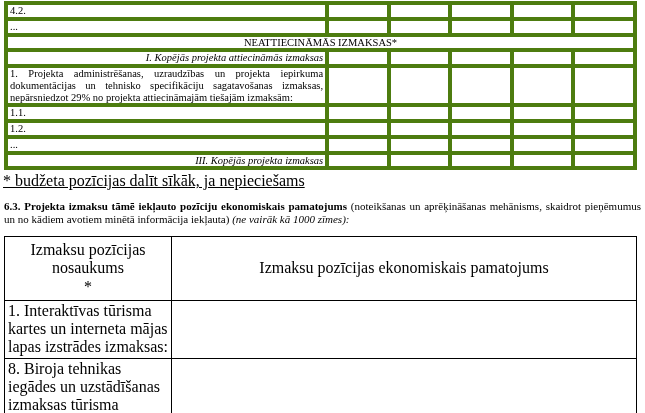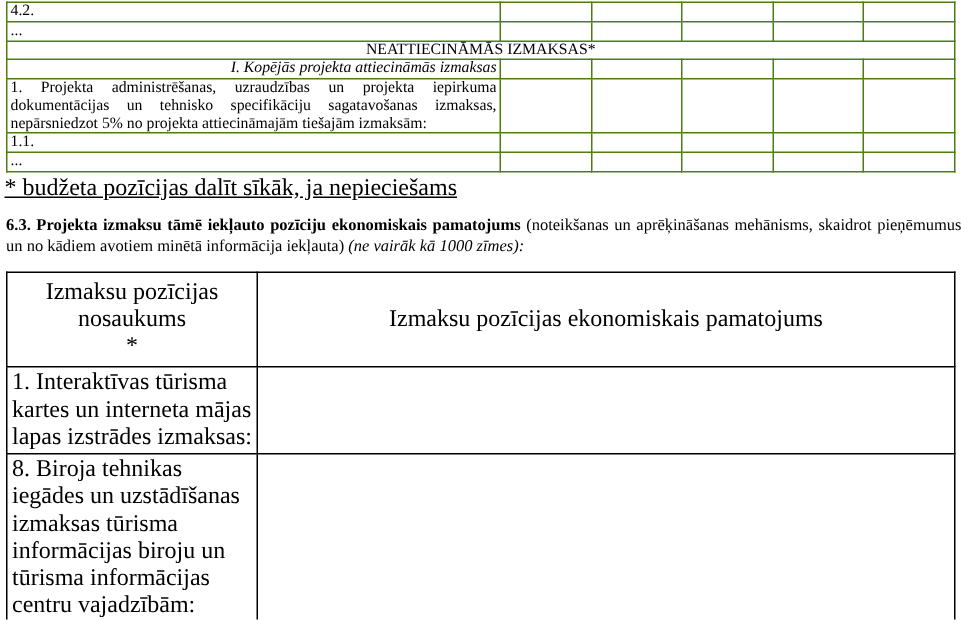--- a/index.html
+++ b/index.html
@@ -26,21 +26,21 @@
     table-layout: fixed;
   }
   
   .tbl-top {
     margin-left: 4px;
     margin-top: 1px;
     width: 633px;
     font-size: 10.5px;
   }
   .tbl-top td {
-    border: 1px solid #4d7c0f;
+    border: 4px solid #4d7c0f;
     padding: 0px 2px;
     vertical-align: top;
     line-height: 1.12;
     height: 11px;
   }
   .tbl-top td.c-label { width: 310px; }
   .tbl-top td.c-n { width: 53px; }
 
   .lbl-left { text-align: left; }
   .lbl-center { text-align: center; }
@@ -125,48 +125,64 @@
       <tr>
         <td class="c-label lbl-right ital">I. Kopējās projekta attiecināmās izmaksas</td>
         <td class="c-n"></td>
         <td class="c-n"></td>
         <td class="c-n"></td>
         <td class="c-n"></td>
         <td class="c-n"></td>
       </tr>
 
       <tr>
-        <td class="c-label just rowtall">1. Projekta administrēšanas, uzraudzības un projekta iepirkuma dokumentācijas un tehnisko specifikāciju sagatavošanas izmaksas, nepārsniedzot 5% no projekta attiecināmajām tiešajām izmaksām:</td>
+        <td class="c-label just rowtall">1. Projekta administrēšanas, uzraudzības un projekta iepirkuma dokumentācijas un tehnisko specifikāciju sagatavošanas izmaksas, nepārsniedzot 29% no projekta attiecināmajām tiešajām izmaksām:</td>
         <td class="c-n"></td>
         <td class="c-n"></td>
         <td class="c-n"></td>
         <td class="c-n"></td>
         <td class="c-n"></td>
       </tr>
 
       <tr>
         <td class="c-label lbl-left">1.1.</td>
         <td class="c-n"></td>
         <td class="c-n"></td>
         <td class="c-n"></td>
         <td class="c-n"></td>
         <td class="c-n"></td>
       </tr>
 
+      <tr>
+        <td class="c-label lbl-left">1.2.</td>
+        <td class="c-n"></td>
+        <td class="c-n"></td>
+        <td class="c-n"></td>
+        <td class="c-n"></td>
+        <td class="c-n"></td>
+      </tr>
 
       <tr>
         <td class="c-label lbl-left">...</td>
         <td class="c-n"></td>
         <td class="c-n"></td>
         <td class="c-n"></td>
         <td class="c-n"></td>
         <td class="c-n"></td>
       </tr>
 
 
+      <tr>
+        <td class="c-label lbl-right ital">III. Kopējās projekta izmaksas</td>
+        <td class="c-n"></td>
+        <td class="c-n"></td>
+        <td class="c-n"></td>
+        <td class="c-n"></td>
+        <td class="c-n"></td>
+      </tr>
 
     </tbody>
   </table>
 
   <div class="note">* budžeta pozīcijas dalīt sīkāk, ja nepieciešams</div>
 
   <div class="sect">
     <b>6.3.</b>
     <b>Projekta izmaksu tāmē iekļauto pozīciju ekonomiskais pamatojums</b>
     <span>(noteikšanas un aprēķināšanas mehānisms, skaidrot pieņēmumus un no kādiem avotiem minētā informācija iekļauta)</span>

